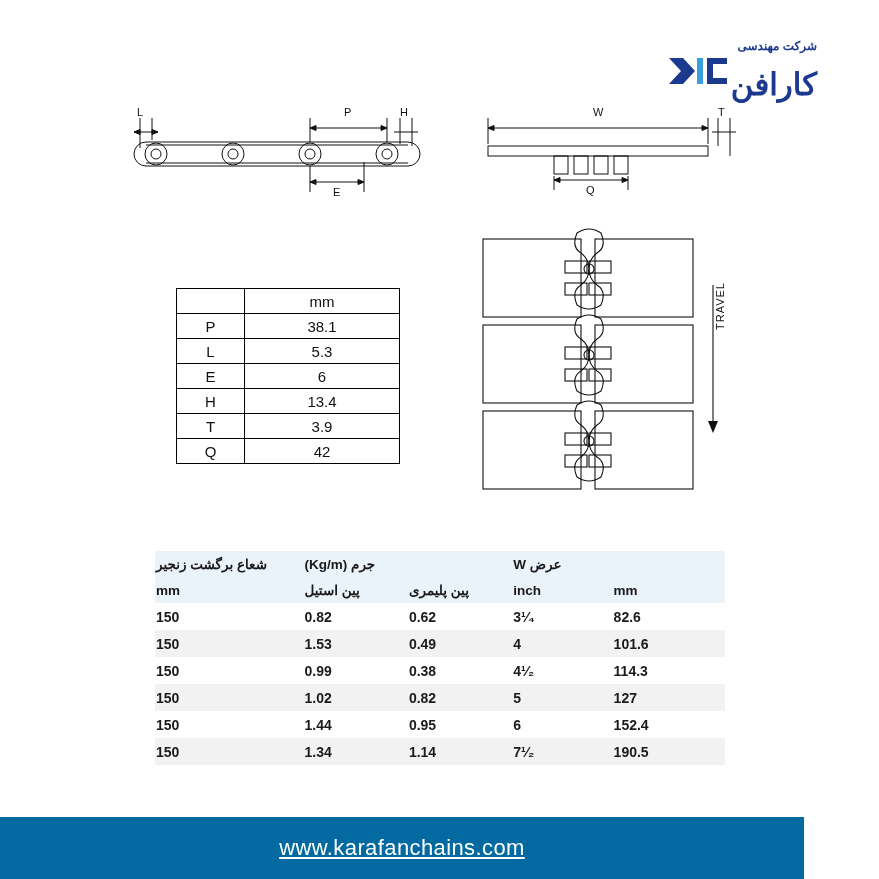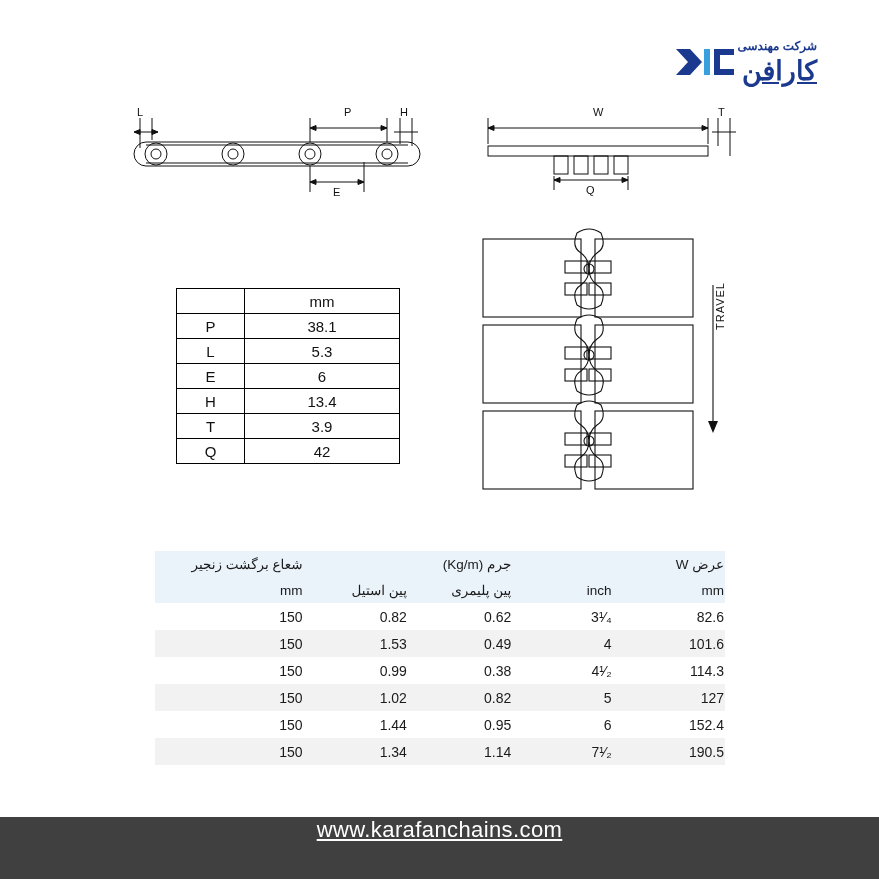--- a/index.html
+++ b/index.html
@@ -27,25 +27,24 @@
     text-align: right;
     line-height: 1.05;
   }
   .logo-sub {
     font-size: 12px;
     color: #1b3a8f;
     font-weight: bold;
     letter-spacing: 0px;
   }
   .logo-main {
-    font-size: 27px;
+    font-size: 31px;
     color: #1b3a8f;
     font-weight: bold;
-    margin-top: 4px;
-    text-decoration: underline;
+    margin-top: 16px;
   }
   .logo-mark { width: 62px; height: 42px; }
 
   
   .drawing-side {
     position: absolute;
     left: 128px;
     top: 100px;
   }
   .drawing-front {
@@ -84,47 +83,48 @@
     position: absolute;
     left: 155px;
     top: 551px;
     width: 570px;
     border-collapse: collapse;
     direction: rtl;
   }
   .spec-table th, .spec-table td {
     font-size: 14px;
     color: #1a1a1a;
-    text-align: right;
+    text-align: left;
     height: 27px;
-    font-weight: normal;
+    font-weight: bold;
     border: none;
     margin-top: 44px;
   }
   .spec-table thead th { background: #eaf2fa; }
   .spec-table thead tr.head-top th { height: 26px; font-size: 13.5px; }
   .spec-table thead tr.head-sub th { height: 26px; font-size: 13.5px; }
   .spec-table tbody tr:nth-child(odd) { background: #ffffff; }
   .spec-table tbody tr:nth-child(even) { background: #f2f2f2; }
   .spec-table td { font-size: 14px; }
   .spec-table .col-w1 { width: 112px; }
   .spec-table .col-w2 { width: 100px; }
   .spec-table .col-m1 { width: 104px; }
   .spec-table .col-m2 { width: 104px; }
   .spec-table .col-r { width: 148px; }
 
   
   .footer {
     position: absolute;
     left: 0;
     bottom: 0;
-    width: 879px;
+    width: 804px;
     height: 62px;
-    background: #404040;
+    background: #0369a1;
     display: flex;
+    align-items: center;
     justify-content: center;
   }
   .footer-url {
     color: #ffffff;
     font-size: 22px;
     letter-spacing: 0.4px;
   }
   .travel-label {
     position: absolute;
     left: 714px;

